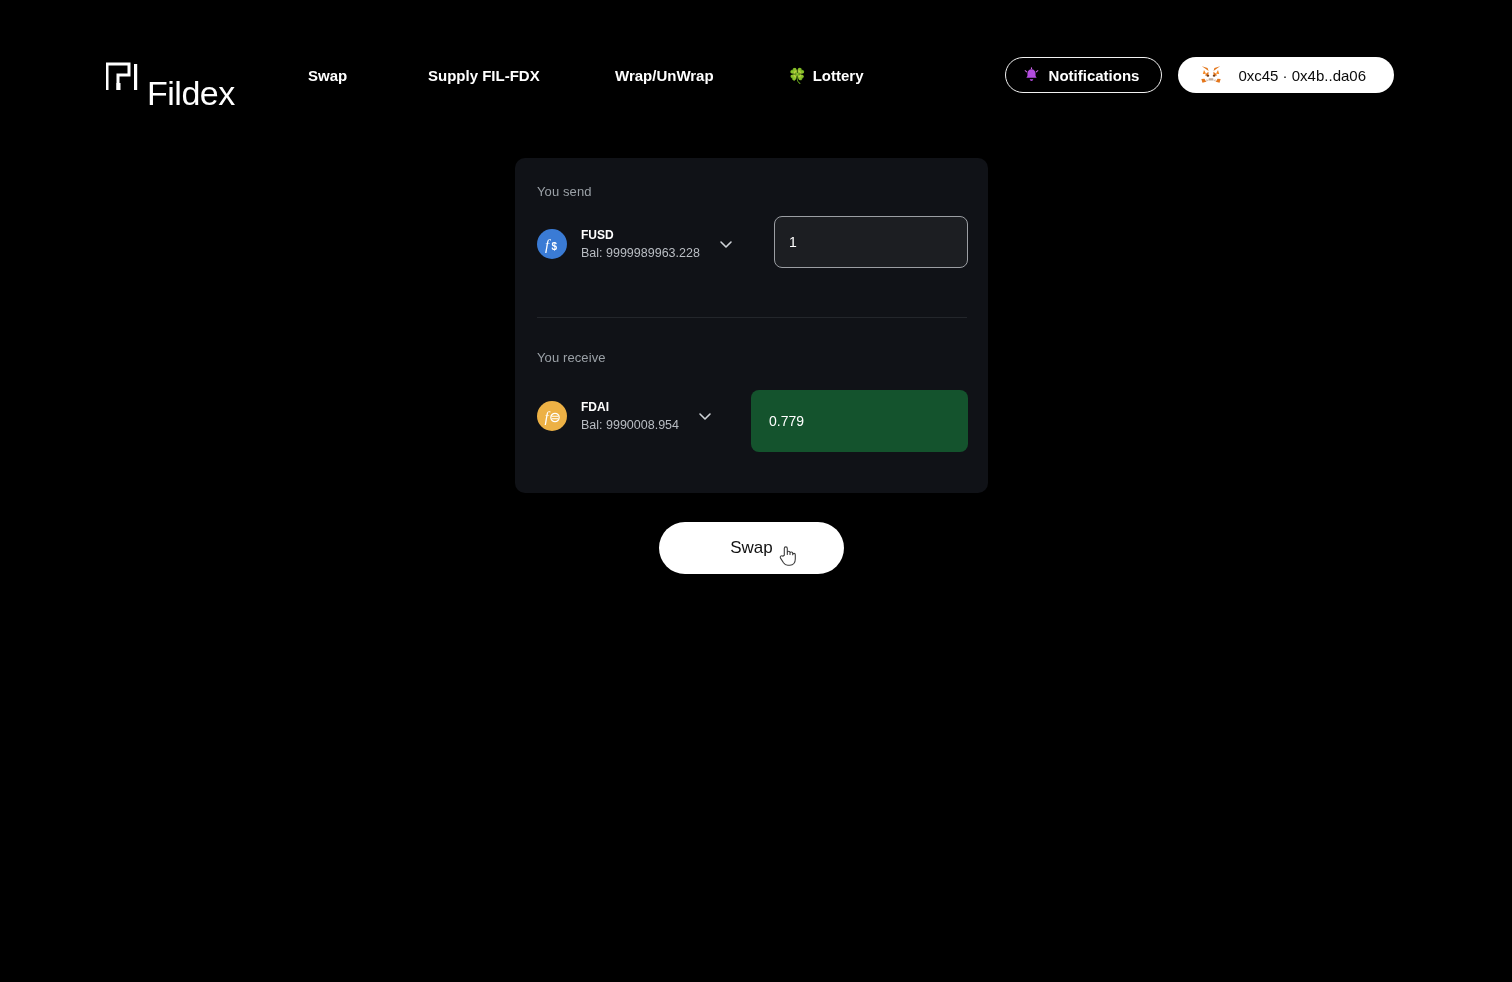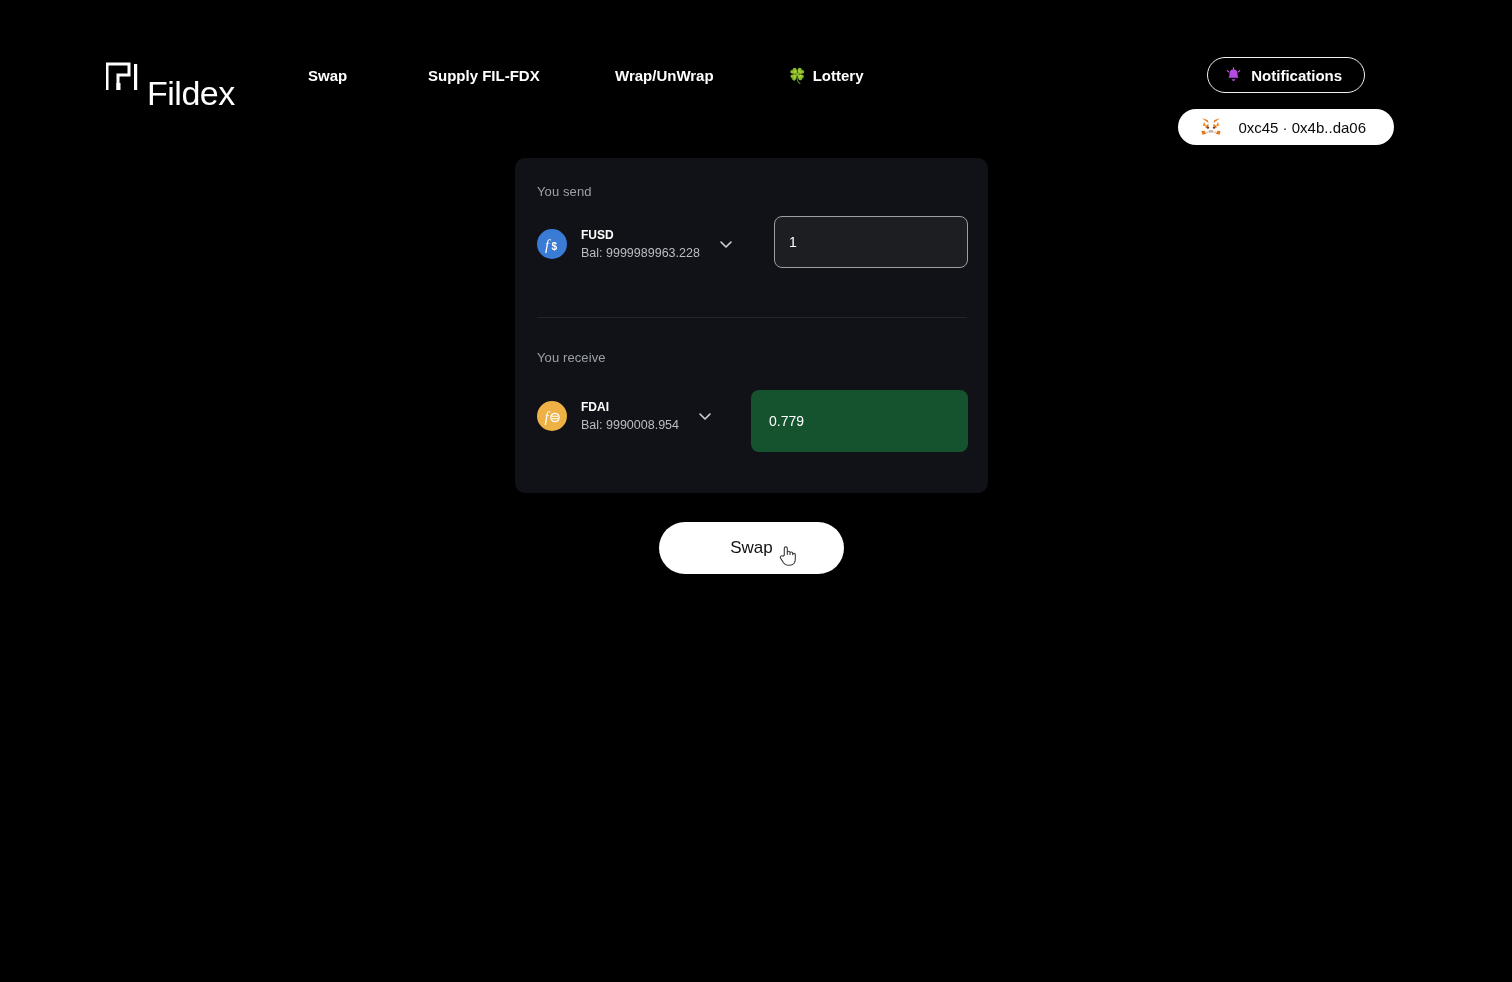--- a/index.html
+++ b/index.html
@@ -75,21 +75,20 @@
   .nav-lottery    { left: 488px; display: flex; align-items: center; gap: 6px; }
   .nav-lottery .emoji { font-size: 15px; }
 
   .header-right {
     position: absolute;
     top: 57px;
     right: 118px;
     display: flex;
     align-items: center;
     gap: 16px;
-    flex-direction: column;
   }
 
   .notif-btn {
     height: 36px;
     padding: 0 22px 0 18px;
     border-radius: 18px;
     border: 1px solid #f2f2f2;
     background: #000000;
     color: #ffffff;
     font-size: 15px;

